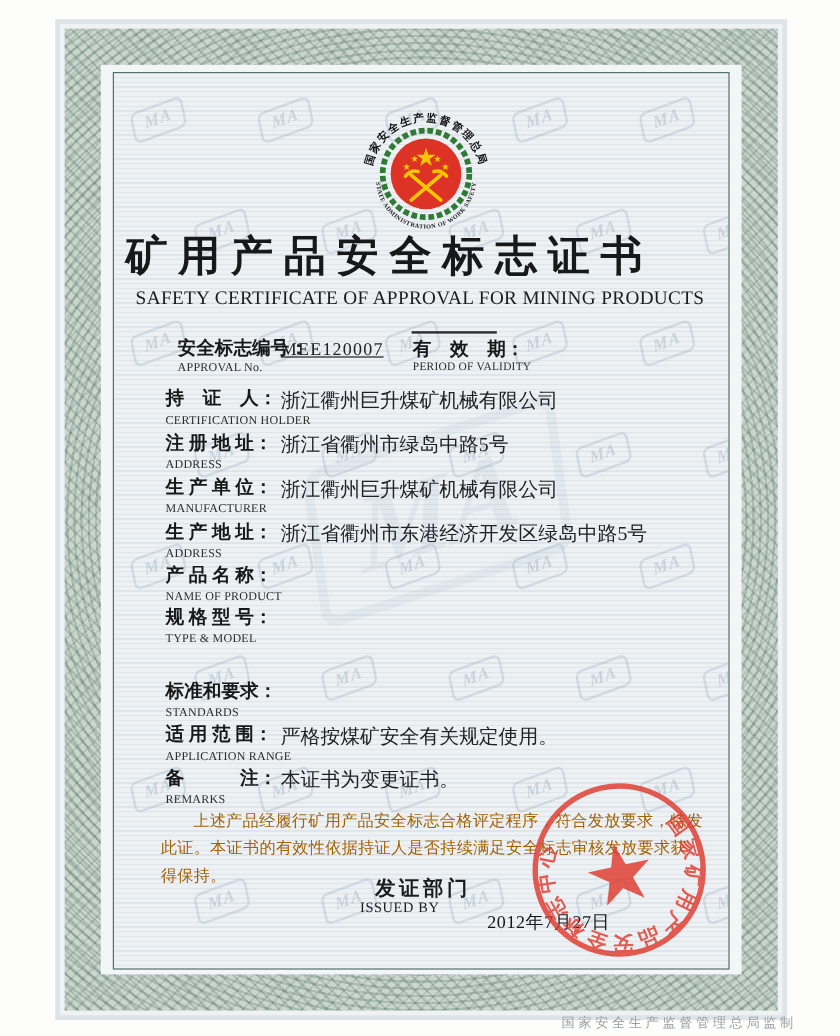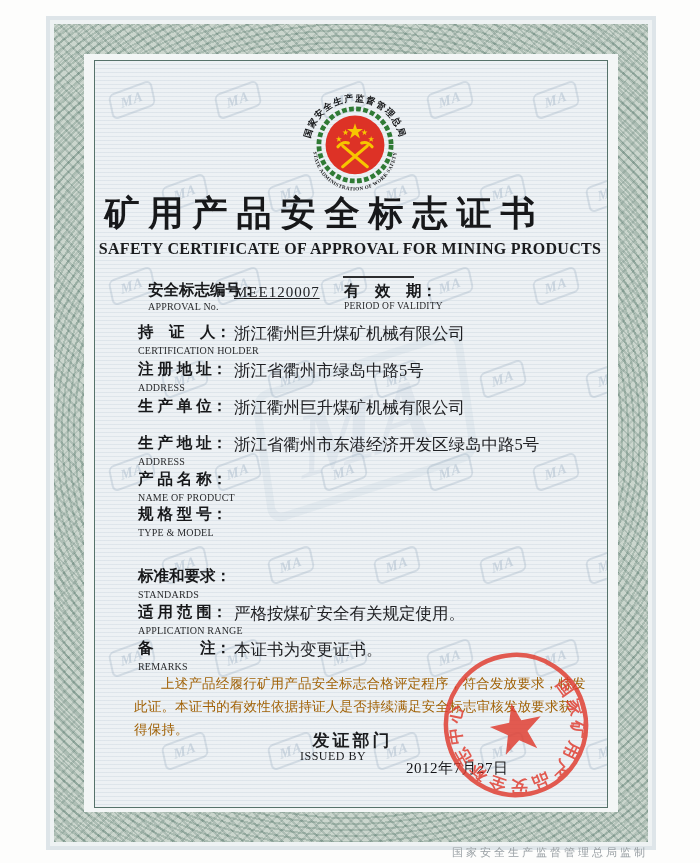--- a/index.html
+++ b/index.html
@@ -49,21 +49,21 @@
   
   .emblem { position:absolute; left:298px; top:86px; width:114px; height:114px; }
 
   
   .title-cn {
     position:absolute; left:0; top:190px; width:640px; text-align:center;
     font-size:35px; font-weight:700; color:#17181a; letter-spacing:9px; text-indent:9px;
   }
   .title-en {
     position:absolute; left:0; top:240px; width:700px; text-align:center;
-    font-size:16px; font-weight:700; color:#1a1b1d; letter-spacing:.3px;
+    font-size:16px; font-weight:400; color:#1a1b1d; letter-spacing:.3px;
   }
 
   
   .lbl-cn { font-size:15.5px; font-weight:700; color:#17181a; }
   .lbl-en { font-size:10px; color:#2a2b2d; letter-spacing:.2px; }
   .val    { font-size:16.5px; color:#202124; }
 
   .approval-label { position:absolute; left:148px; top:280px; }
   .approval-en    { position:absolute; left:148px; top:301px; }
   .approval-value { position:absolute; left:234px; top:284px; font-size:15px; letter-spacing:1px;text-decoration:underline; }
@@ -89,21 +89,21 @@
                font-size:17px; font-weight:600; letter-spacing:3px; color:#1b1c1e; }
   .issued-en { position:absolute; left:300px; top:749px; width:105px; text-align:left;
                font-size:12px; color:#1b1c1e; letter-spacing:.5px; }
   .issue-date { position:absolute; left:406px; top:759px; font-size:15px; font-weight:400; color:#141518; letter-spacing:.5px; }
 
   
   .stamp { position:absolute; left:441px; top:650px; width:150px; height:150px;
            transform:rotate(-12deg); opacity:.82; pointer-events:none; }
 
   
-  .footer-note { position:absolute; left:452px; top:845px; font-size:11px; color:#989fa3; letter-spacing:3px; }
+  .footer-note { position:absolute; left:468px; top:845px; font-size:11px; color:#989fa3; letter-spacing:3px; }
 </style>
 </head>
 <body>
 
 <div class="page">
 
   <div class="band">
     <div class="band-hole"></div>
   </div>
 
@@ -198,20 +198,21 @@
     <div class="en lbl-en">CERTIFICATION HOLDER</div>
     <div class="v val">浙江衢州巨升煤矿机械有限公司</div>
   </div>
   <div class="row" style="top:359px">
     <span class="cn lbl-cn">注 册 地 址：</span>
     <div class="en lbl-en">ADDRESS</div>
     <div class="v val">浙江省衢州市绿岛中路5号</div>
   </div>
   <div class="row" style="top:396px">
     <span class="cn lbl-cn">生 产 单 位：</span>
+    <div class="en lbl-en">MANUFACTURER</div>
     <div class="v val">浙江衢州巨升煤矿机械有限公司</div>
   </div>
   <div class="row" style="top:433px">
     <span class="cn lbl-cn">生 产 地 址：</span>
     <div class="en lbl-en">ADDRESS</div>
     <div class="v val">浙江省衢州市东港经济开发区绿岛中路5号</div>
   </div>
   <div class="row" style="top:469px">
     <span class="cn lbl-cn">产 品 名 称：</span>
     <div class="en lbl-en">NAME OF PRODUCT</div>

